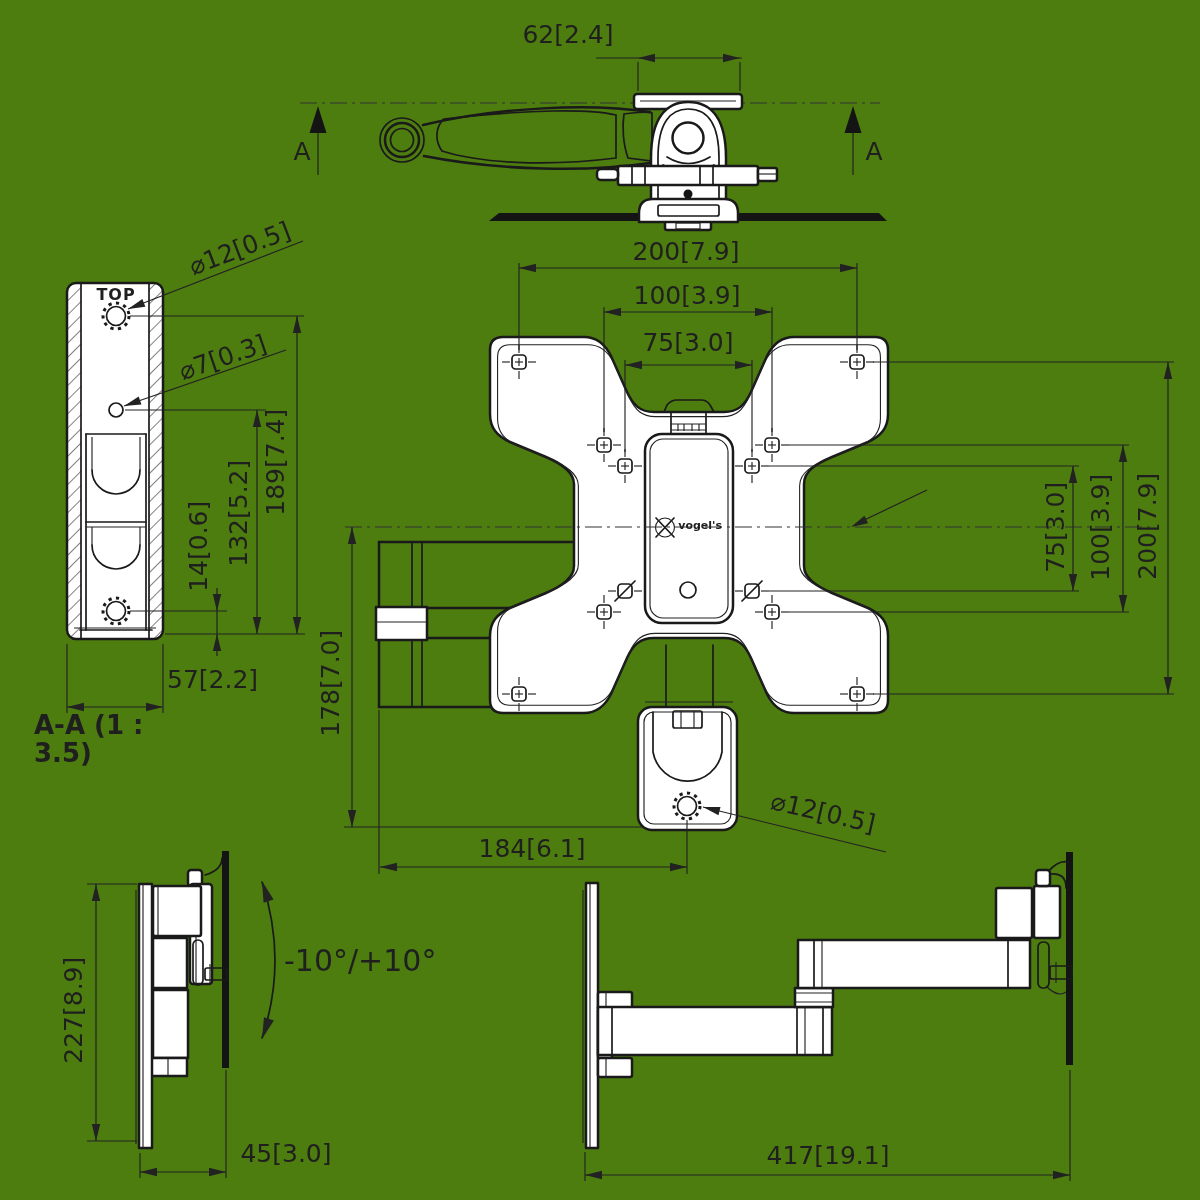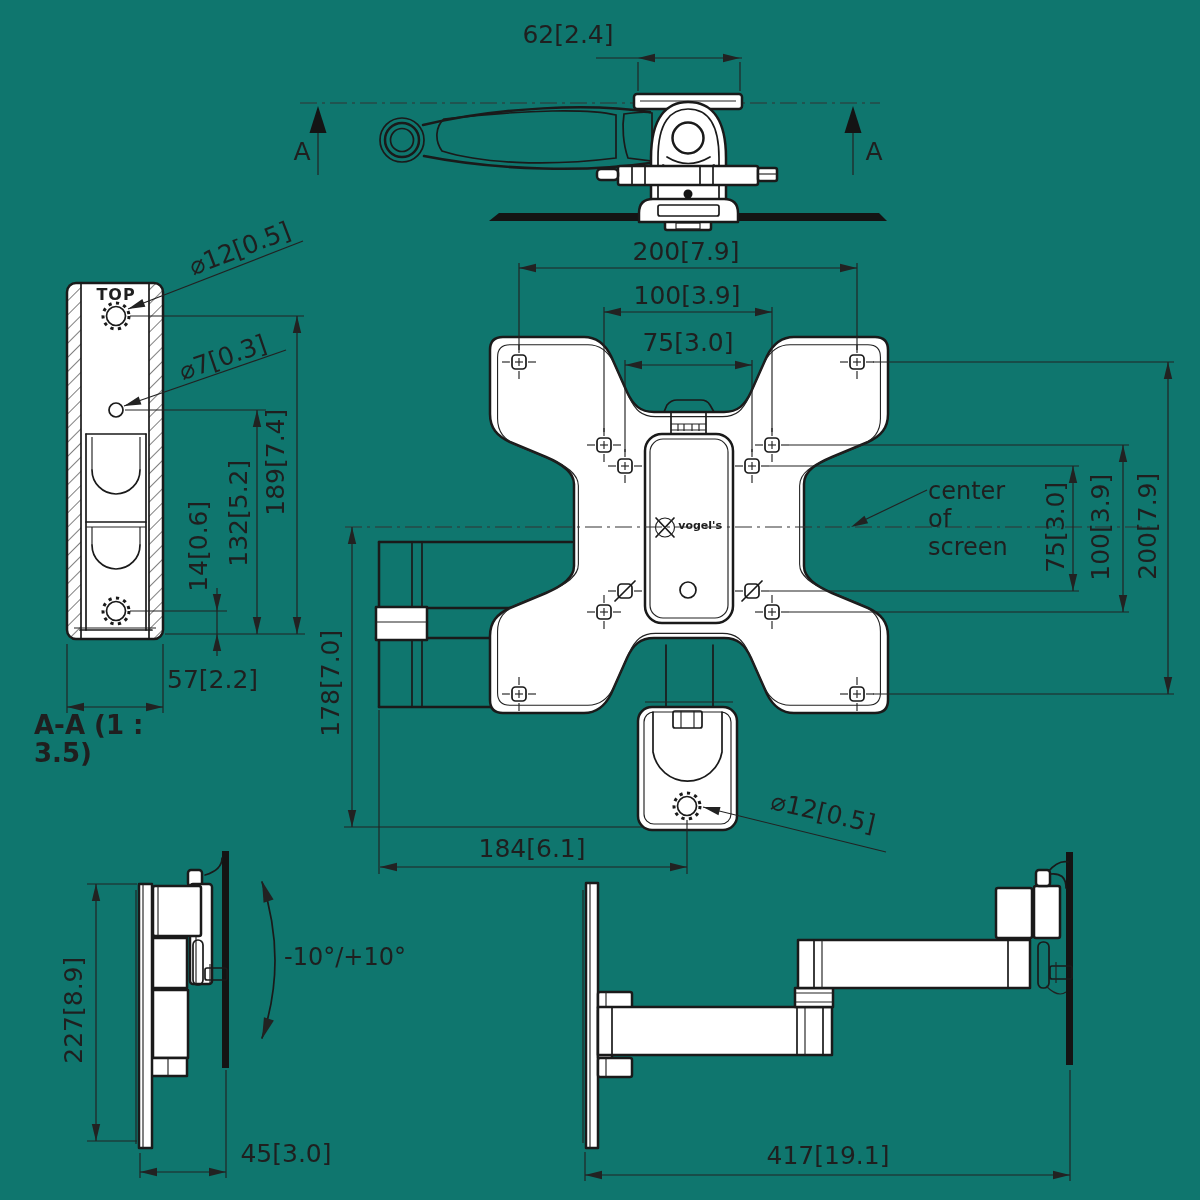--- a/index.html
+++ b/index.html
@@ -1,16 +1,16 @@
 <!DOCTYPE html>
 <html><head>
 <meta charset="utf-8">
 <style>
   html,body{margin:0;padding:0;background:#fff;}
-  .canvas{position:relative;width:1200px;height:1200px;background:#0f766e;overflow:hidden;
+  .canvas{position:relative;width:1200px;height:1200px;background:#4d7c0f;overflow:hidden;
           font-family:"DejaVu Sans","Liberation Sans",sans-serif;}
   .canvas svg{position:absolute;left:0;top:0;}
   
   .o  {fill:none;stroke:#1a1a1a;stroke-width:2.5;stroke-linejoin:round;stroke-linecap:round}
   .ow {fill:#ffffff;stroke:#1a1a1a;stroke-width:2.5;stroke-linejoin:round}
   .m  {fill:none;stroke:#1a1a1a;stroke-width:1.7;stroke-linecap:round}
   .t  {fill:none;stroke:#222222;stroke-width:1.15}
   .d  {fill:none;stroke:#222222;stroke-width:1.2}
   .cl {fill:none;stroke:#333333;stroke-width:1.2;stroke-dasharray:17 5 3 5}
   .blk{fill:#141414;stroke:none}
@@ -339,25 +339,22 @@
 <div class="lbl rot" style="left:144px;top:533px;width:110px;">14[0.6]</div>
 <div class="lbl" style="left:167px;top:667px;width:110px;text-align:left;">57[2.2]</div>
 <div class="lbl" style="left:34px;top:712px;width:176px;font-size:26px;text-align:left;font-weight:bold;">A-A (1 : 3.5)</div>
 
 <div class="lbl" style="left:626px;top:239px;width:120px;">200[7.9]</div>
 <div class="lbl" style="left:627px;top:283px;width:120px;">100[3.9]</div>
 <div class="lbl" style="left:628px;top:330px;width:120px;">75[3.0]</div>
 <div class="lbl rot" style="left:996px;top:514px;width:120px;">75[3.0]</div>
 <div class="lbl rot" style="left:1041px;top:514px;width:120px;">100[3.9]</div>
 <div class="lbl rot" style="left:1088px;top:513px;width:120px;">200[7.9]</div>
-<div class="lbl" style="left:928px;top:477px;width:110px;font-size:24px;line-height:28px;text-align:left;">center
-of
-screen</div>
 <div class="lbl rot" style="left:271px;top:670px;width:120px;">178[7.0]</div>
 <div class="lbl" style="left:472px;top:836px;width:120px;">184[6.1]</div>
 <div class="lbl" style="left:758px;top:800px;width:130px;transform:rotate(13deg);">⌀12[0.5]</div>
 <div class="lbl" style="left:676px;top:520px;width:46px;font-size:11px;font-weight:bold;text-align:right;">vogel's</div>
 
 <div class="lbl rot" style="left:14px;top:997px;width:120px;">227[8.9]</div>
-<div class="lbl" style="left:284px;top:945px;width:160px;font-size:24px;text-align:left;">-10°/+10°</div>
+<div class="lbl" style="left:284px;top:945px;width:160px;font-size:30px;text-align:left;">-10°/+10°</div>
 <div class="lbl" style="left:236px;top:1141px;width:100px;">45[3.0]</div>
 <div class="lbl" style="left:753px;top:1143px;width:150px;">417[19.1]</div>
 </div>
 
 </body></html>

